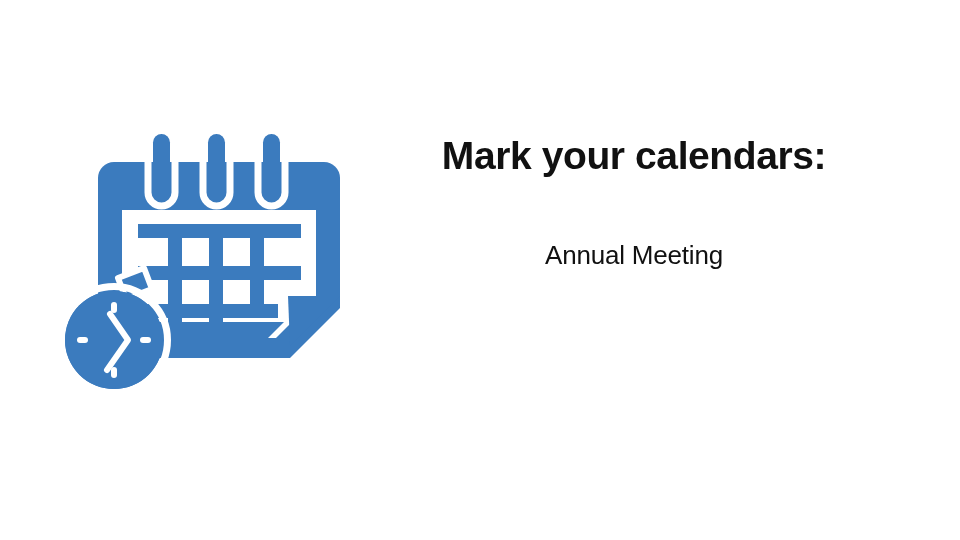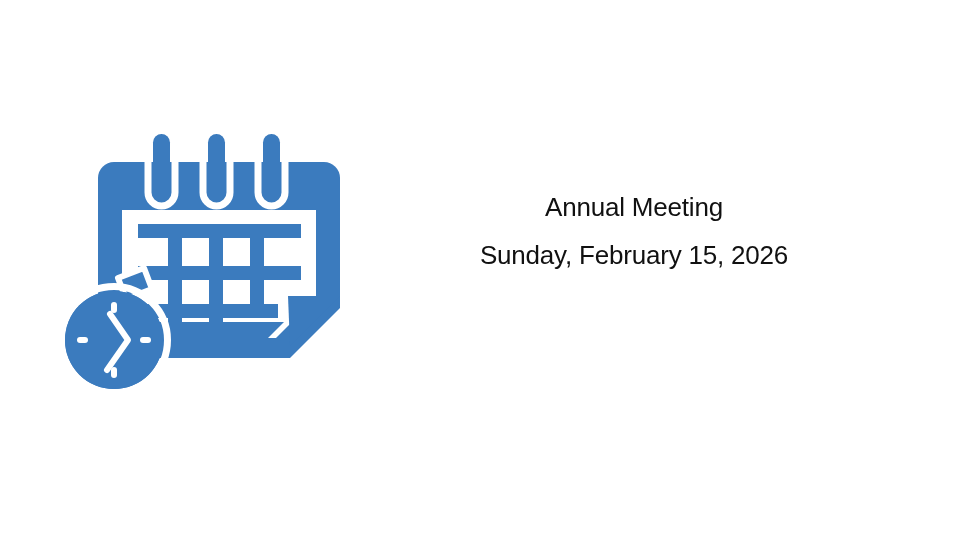--- a/index.html
+++ b/index.html
@@ -138,21 +138,21 @@
         <rect x="25" y="211" width="11" height="6" rx="3"></rect>
         <rect x="88" y="211" width="11" height="6" rx="3"></rect>
       </g>
 
       <path d="M58 188 L76 214 L55 244" fill="none" stroke="#FFFFFF" stroke-width="6" stroke-linecap="round" stroke-linejoin="round"></path>
     </svg>
   </div>
 
   <div class="text-block">
 
+    <h1 class="headline">Mark your calendars:</h1>
 
     <div class="body-lines">
       <span class="body-line">Annual Meeting</span>
-      <span class="body-line">Sunday, February 15, 2026</span>
     </div>
 
   </div>
 
 </div>
 
 </body></html>

